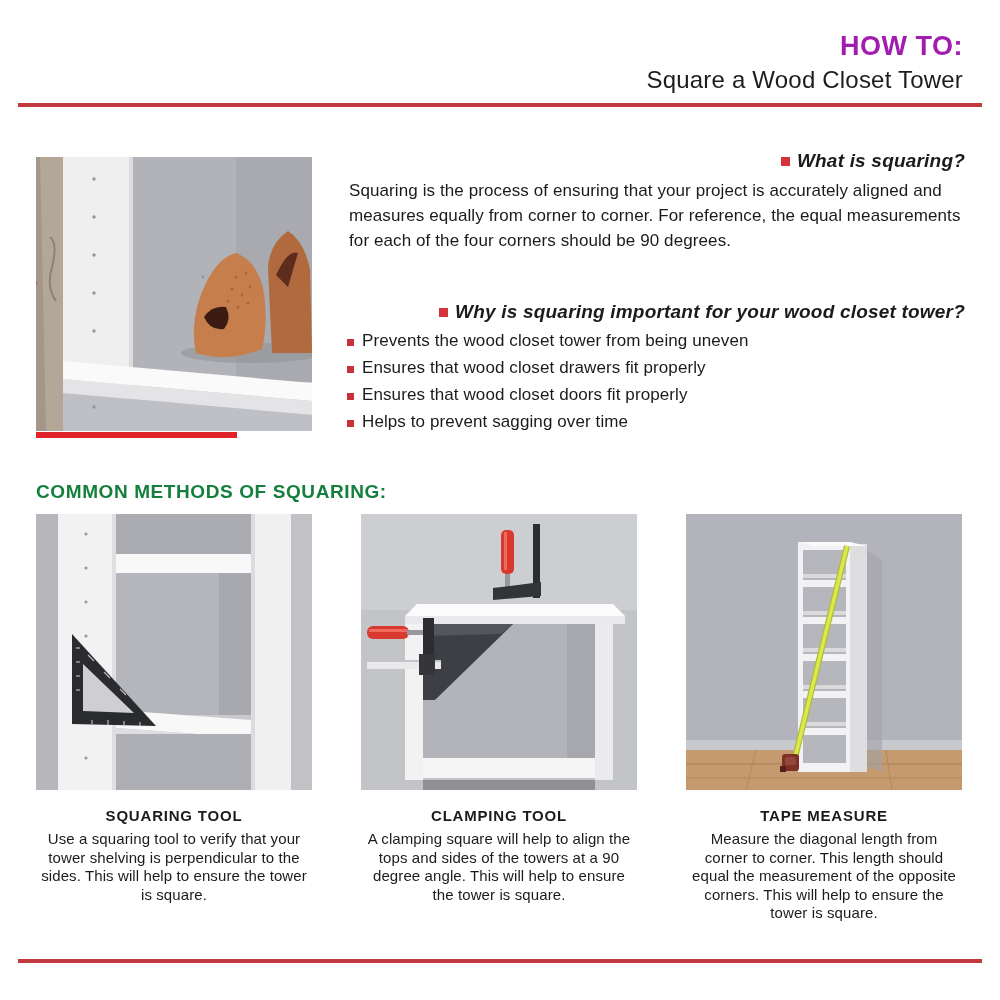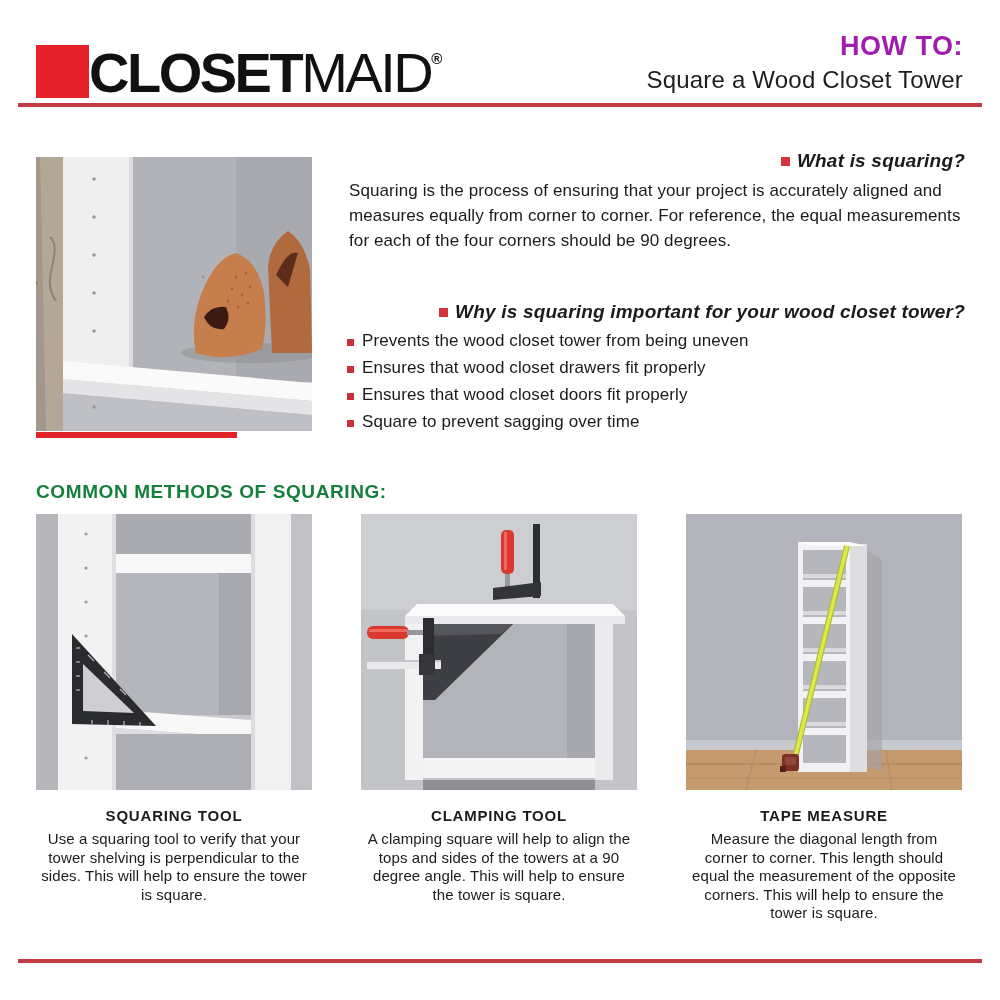--- a/index.html
+++ b/index.html
@@ -40,24 +40,20 @@
   .card-0 { left:36px; } .card-1 { left:361px; } .card-2 { left:686px; }
   .card-img { width:276px; height:276px; display:block; }
   .card-title { margin-top:17px; text-align:center; font-size:15px; font-weight:bold; letter-spacing:0.8px; }
   .card-body { margin:6px auto 0; width:272px; text-align:center; font-size:15px; line-height:18.5px; letter-spacing:0.1px; }
 </style>
 </head>
 <body>
 
 <div class="page">
 
-  <div class="logo">
-    <div class="logo-square"></div>
-    <div class="logo-text"><span class="logo-bold">CLOSET</span><span class="logo-light">MAID</span><span class="logo-reg">®</span></div>
-  </div>
 
   <div class="howto">
     <div class="howto-label">HOW TO:</div>
     <div class="howto-sub">Square a Wood Closet Tower</div>
   </div>
 
   <div class="rule rule-top"></div>
 
   <svg class="intro-photo" viewBox="0 0 276 274">
     <rect x="0" y="0" width="276" height="274" fill="#c7c8cc"></rect>
@@ -131,21 +127,21 @@
       <div class="sub-item">
         <span class="sub-square"></span>
         <span class="sub-text">Ensures that wood closet drawers fit properly</span>
       </div>
       <div class="sub-item">
         <span class="sub-square"></span>
         <span class="sub-text">Ensures that wood closet doors fit properly</span>
       </div>
       <div class="sub-item">
         <span class="sub-square"></span>
-        <span class="sub-text">Square to prevent sagging over time</span>
+        <span class="sub-text">Helps to prevent sagging over time</span>
       </div>
     </div>
   </div>
 
   <div class="methods-heading">COMMON METHODS OF SQUARING:</div>
 
   <div class="card card-0">
     <svg class="card-img" viewBox="0 0 276 276">
       <rect width="276" height="276" fill="#c9cacd"></rect>
       <rect x="0" y="0" width="22" height="276" fill="#b6b7bb"></rect>

